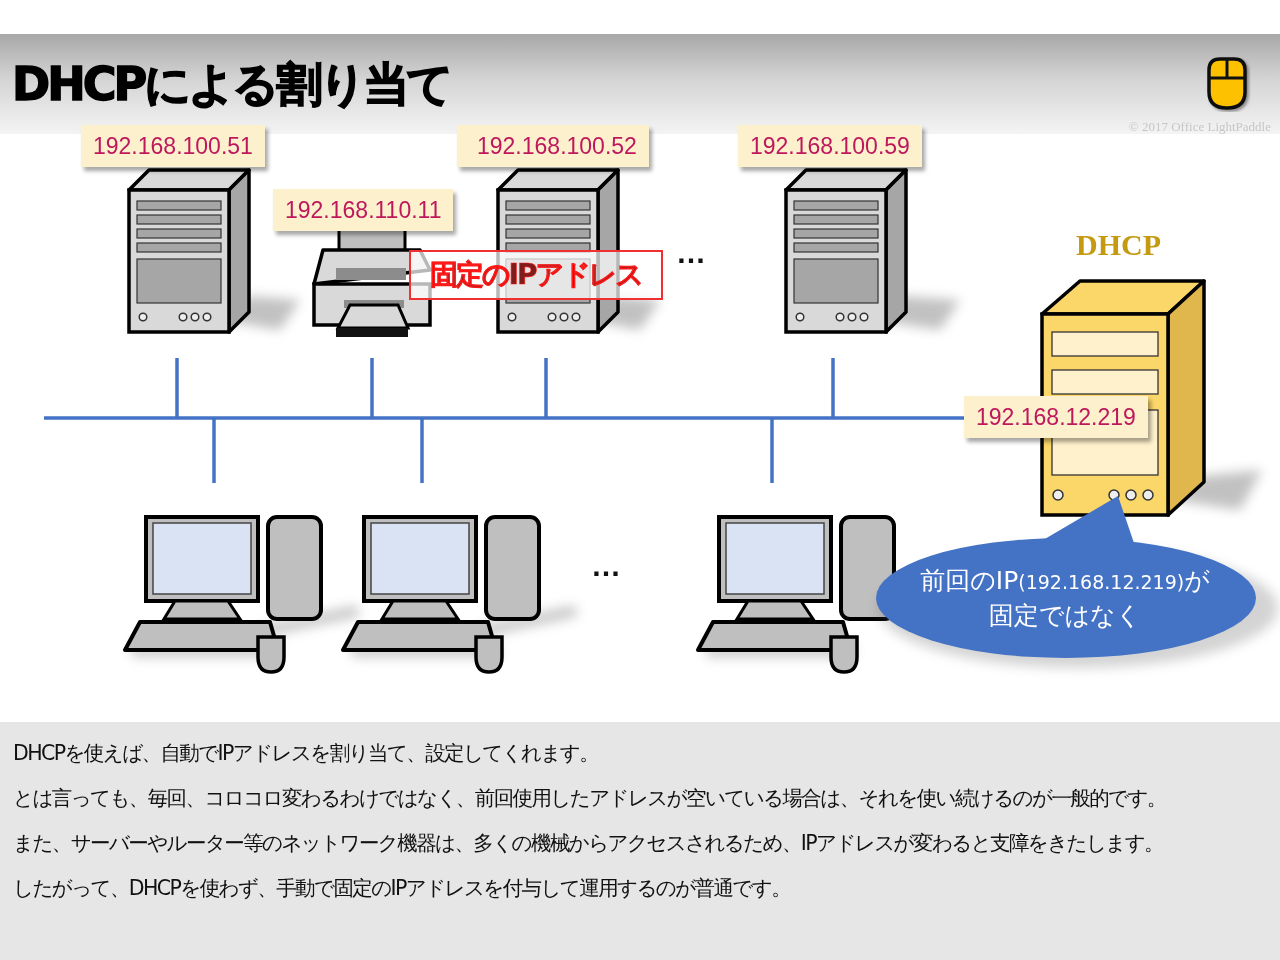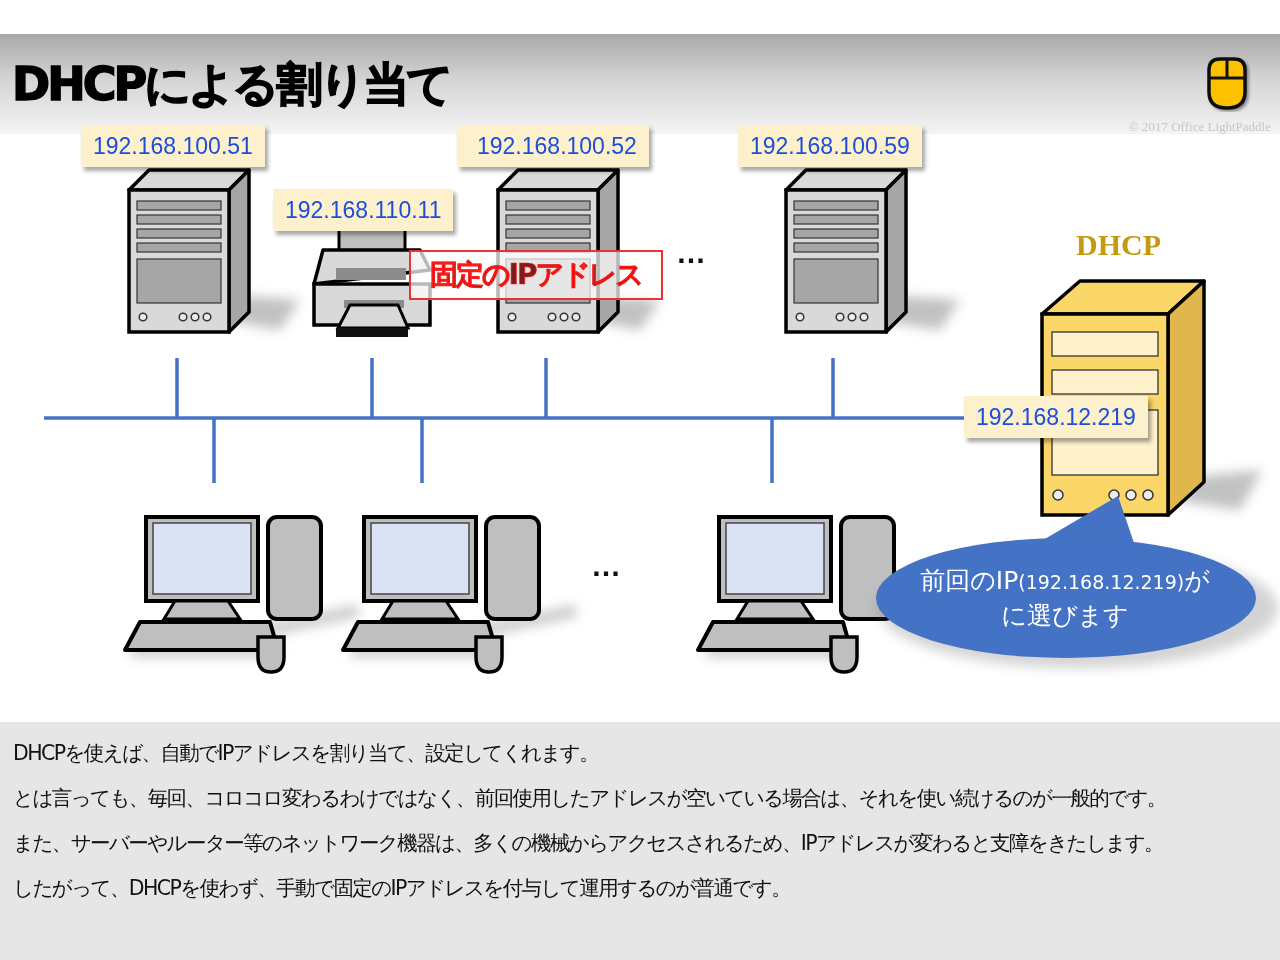--- a/index.html
+++ b/index.html
@@ -20,21 +20,21 @@
     .mouse-logo { position: absolute; left: 1203px; top: 22px; width: 48px; height: 56px; }
     .copyright {
       position: absolute; right: 9px; top: 85px;
       font-family: Liberation Serif, serif; font-size: 13px; color: #c6c6c6;
       letter-spacing: 0px;
     }
 
     .diagram { position: absolute; left: 0; top: 0; width: 1280px; height: 720px; }
 
     .ip-label {
-      position: absolute; background: #fdf0cc; color: #1d4ed8;
+      position: absolute; background: #fdf0cc; color: #be185d;
       font-family: "Liberation Sans", sans-serif; font-size: 23px;
       height: 42px; line-height: 42px; padding: 0 12px; white-space: nowrap;
       box-shadow: 3px 4px 4px rgba(0,0,0,0.35);
     }
 
     .fixed-ip-box {
       position: absolute; left: 409px; top: 250px; width: 254px; height: 50px;
       border: 2px solid #f03030; background: rgba(255,255,255,0.72);
       color: #7f1d1d; font-weight: bold; font-size: 28px; line-height: 46px;
       text-align: center; letter-spacing: -2px;
@@ -191,21 +191,21 @@
 
 <div class="ellipsis" style="left:676px;top:236px;">…</div>
 <div class="ellipsis" style="left:591px;top:549px;">…</div>
 
 <div class="dhcp-title">DHCP</div>
 
 <div class="bubble-text">
   <div>
     <span>前回のIP</span><span class="small">(192.168.12.219)</span><span>が</span>
   </div>
-  <div>に選びます</div>
+  <div>固定ではなく</div>
 </div>
 
 <div class="desc">
   <div class="desc-line">DHCPを使えば、自動でIPアドレスを割り当て、設定してくれます。</div>
   <div class="desc-line">とは言っても、毎回、コロコロ変わるわけではなく、前回使用したアドレスが空いている場合は、それを使い続けるのが一般的です。</div>
   <div class="desc-line">また、サーバーやルーター等のネットワーク機器は、多くの機械からアクセスされるため、IPアドレスが変わると支障をきたします。</div>
   <div class="desc-line">したがって、DHCPを使わず、手動で固定のIPアドレスを付与して運用するのが普通です。</div>
 </div>
 
 </body></html>

